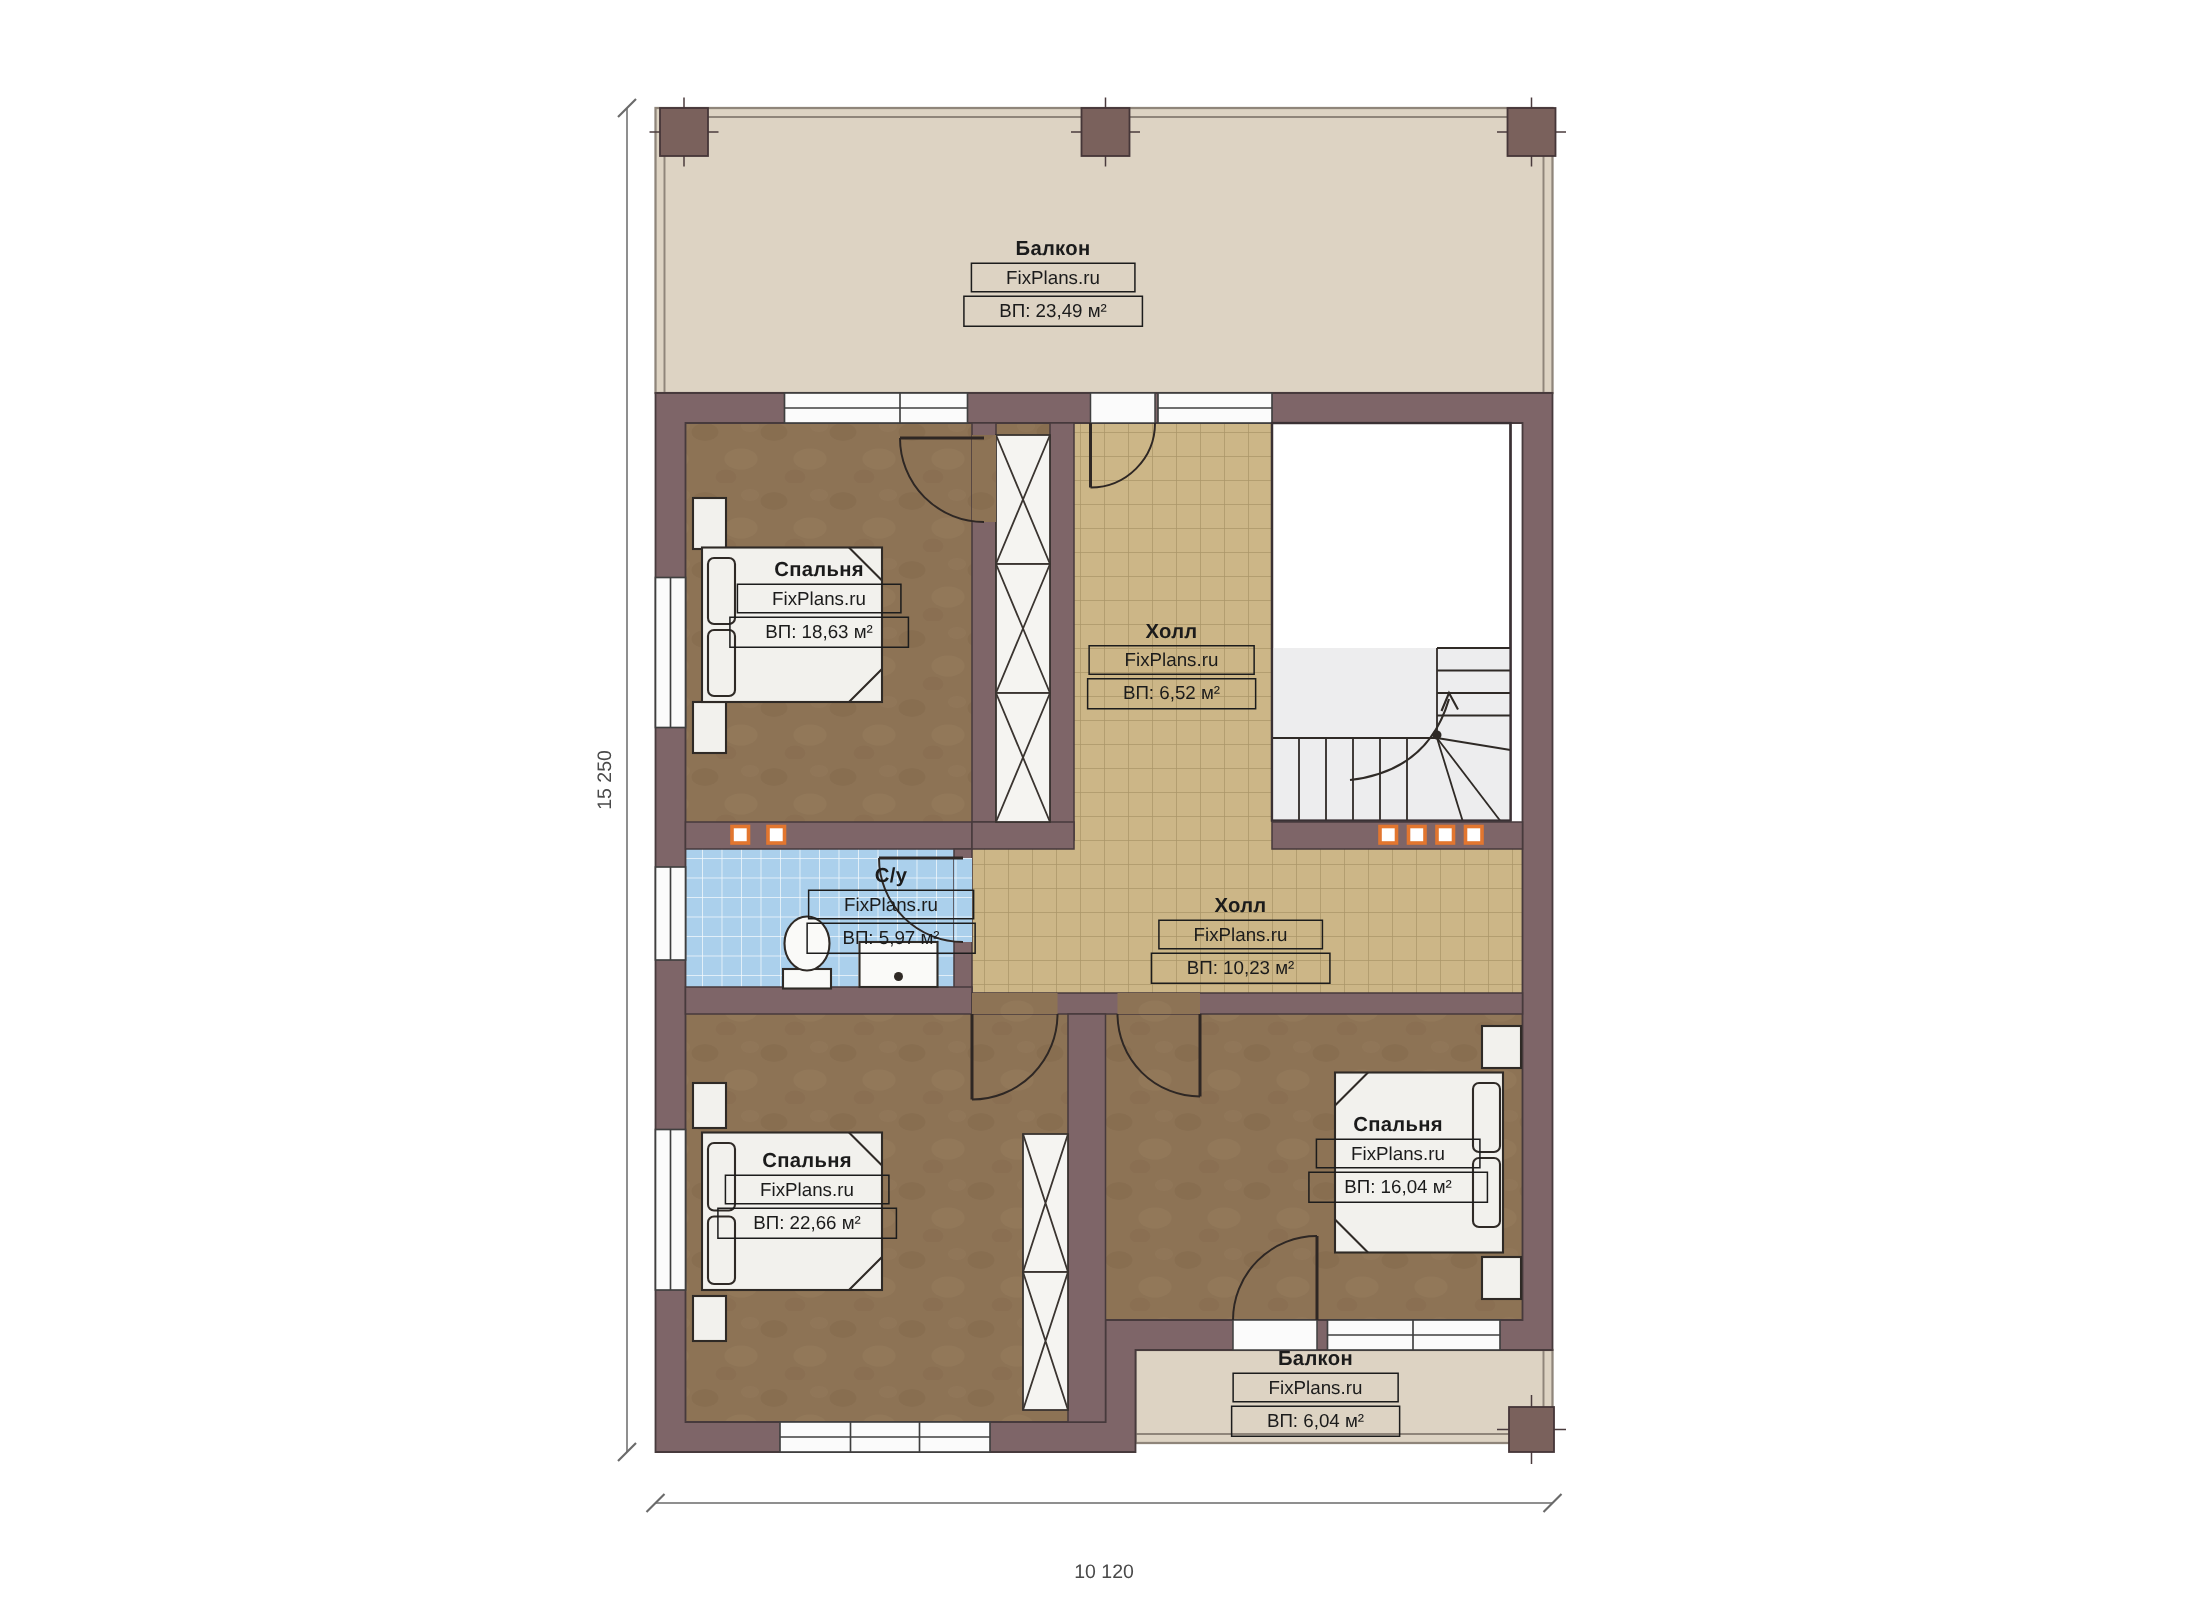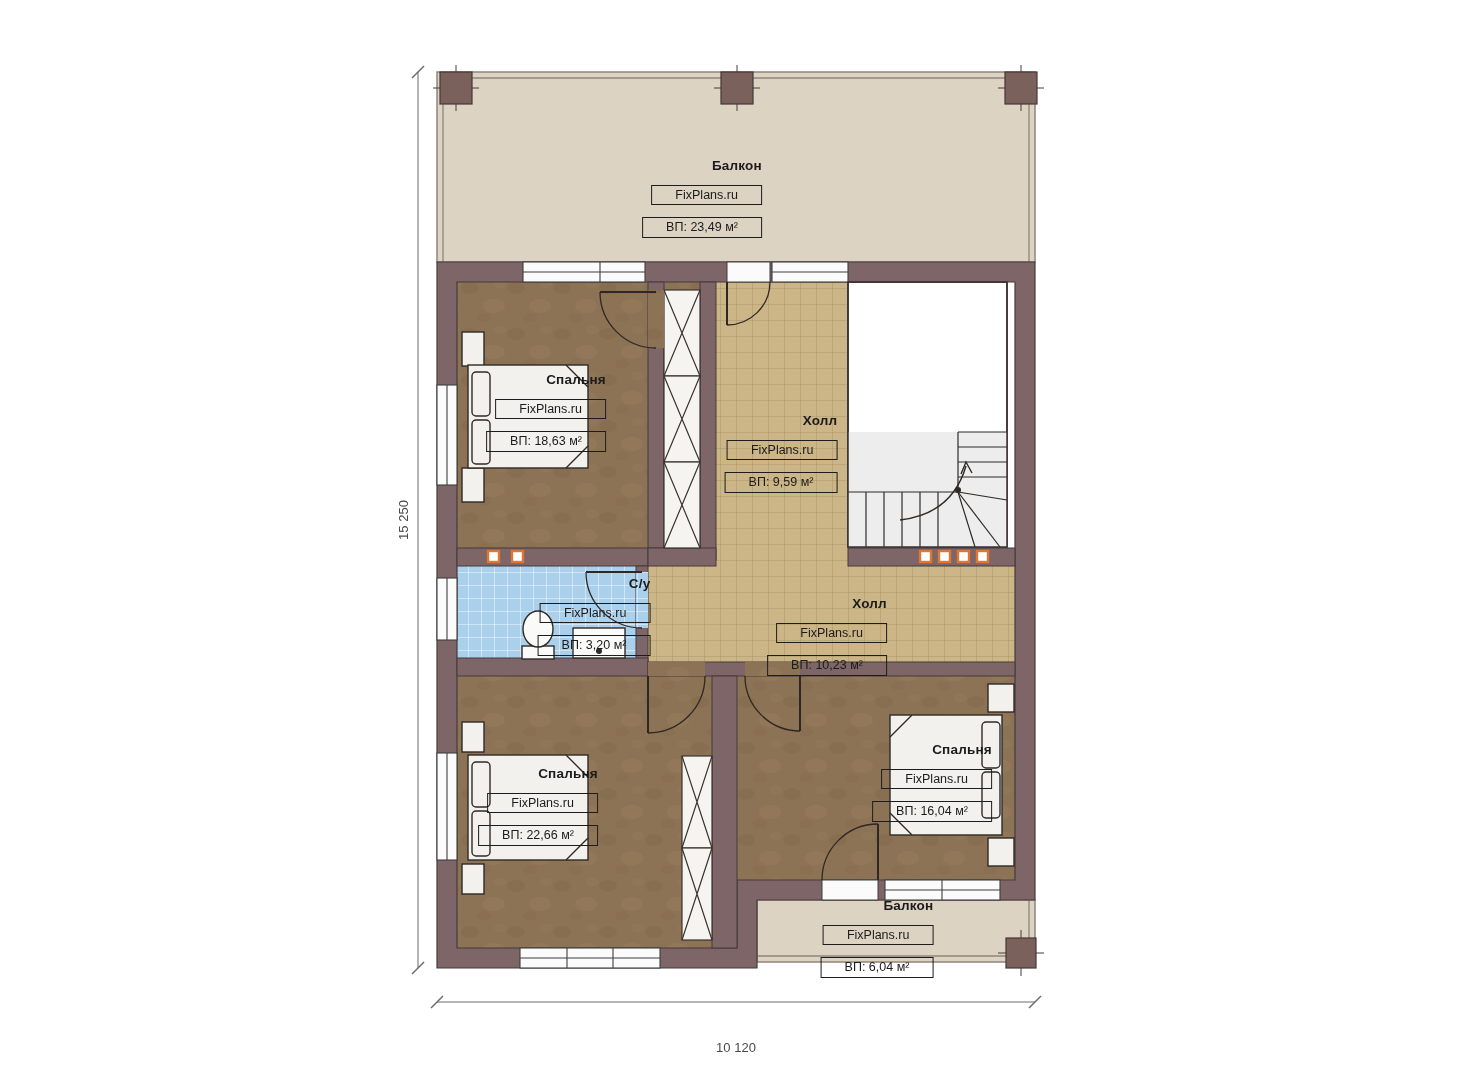--- a/index.html
+++ b/index.html
@@ -6,23 +6,23 @@
   .canvas{
     position:relative;
     width:1473px;height:1080px;
     background:#ffffff;
     font-family:"Liberation Sans", sans-serif;
     overflow:hidden;
   }
   .plan-svg{position:absolute;left:0;top:0;}
   .room-label{
     position:absolute;
-    display:flex;flex-direction:column;align-items:flex-end;
+    display:flex;flex-direction:column;align-items:center;
     transform:translateX(-50%);
-    color:#1b1b1b;gap:12px;z-index:5;
+    color:#1b1b1b;gap:2px;z-index:5;
   }
   .room-name{
     font-weight:700;font-size:13.5px;letter-spacing:.2px;
     color:#1b1b1b;white-space:nowrap;
   }
   .label-box{
     border:1.6px solid #1c1c1c;
     padding:1px 23px;
     font-size:12.5px;line-height:1.3;
     white-space:nowrap;text-align:center;
@@ -276,27 +276,27 @@
 
   <div class="room-label" style="left:546px;top:372px">
     <div class="room-name">Спальня</div>
     <div class="label-box">FixPlans.ru</div>
     <div class="label-box">ВП: 18,63 м²</div>
   </div>
 
   <div class="room-label" style="left:781px;top:413px">
     <div class="room-name">Холл</div>
     <div class="label-box">FixPlans.ru</div>
-    <div class="label-box">ВП: 9,59 м²</div>
+    <div class="label-box">ВП: 6,52 м²</div>
   </div>
 
   <div class="room-label" style="left:594px;top:576px">
     <div class="room-name">С/у</div>
     <div class="label-box">FixPlans.ru</div>
-    <div class="label-box">ВП: 3,20 м²</div>
+    <div class="label-box">ВП: 5,97 м²</div>
   </div>
 
   <div class="room-label" style="left:827px;top:596px">
     <div class="room-name">Холл</div>
     <div class="label-box">FixPlans.ru</div>
     <div class="label-box">ВП: 10,23 м²</div>
   </div>
 
   <div class="room-label" style="left:538px;top:766px">
     <div class="room-name">Спальня</div>

